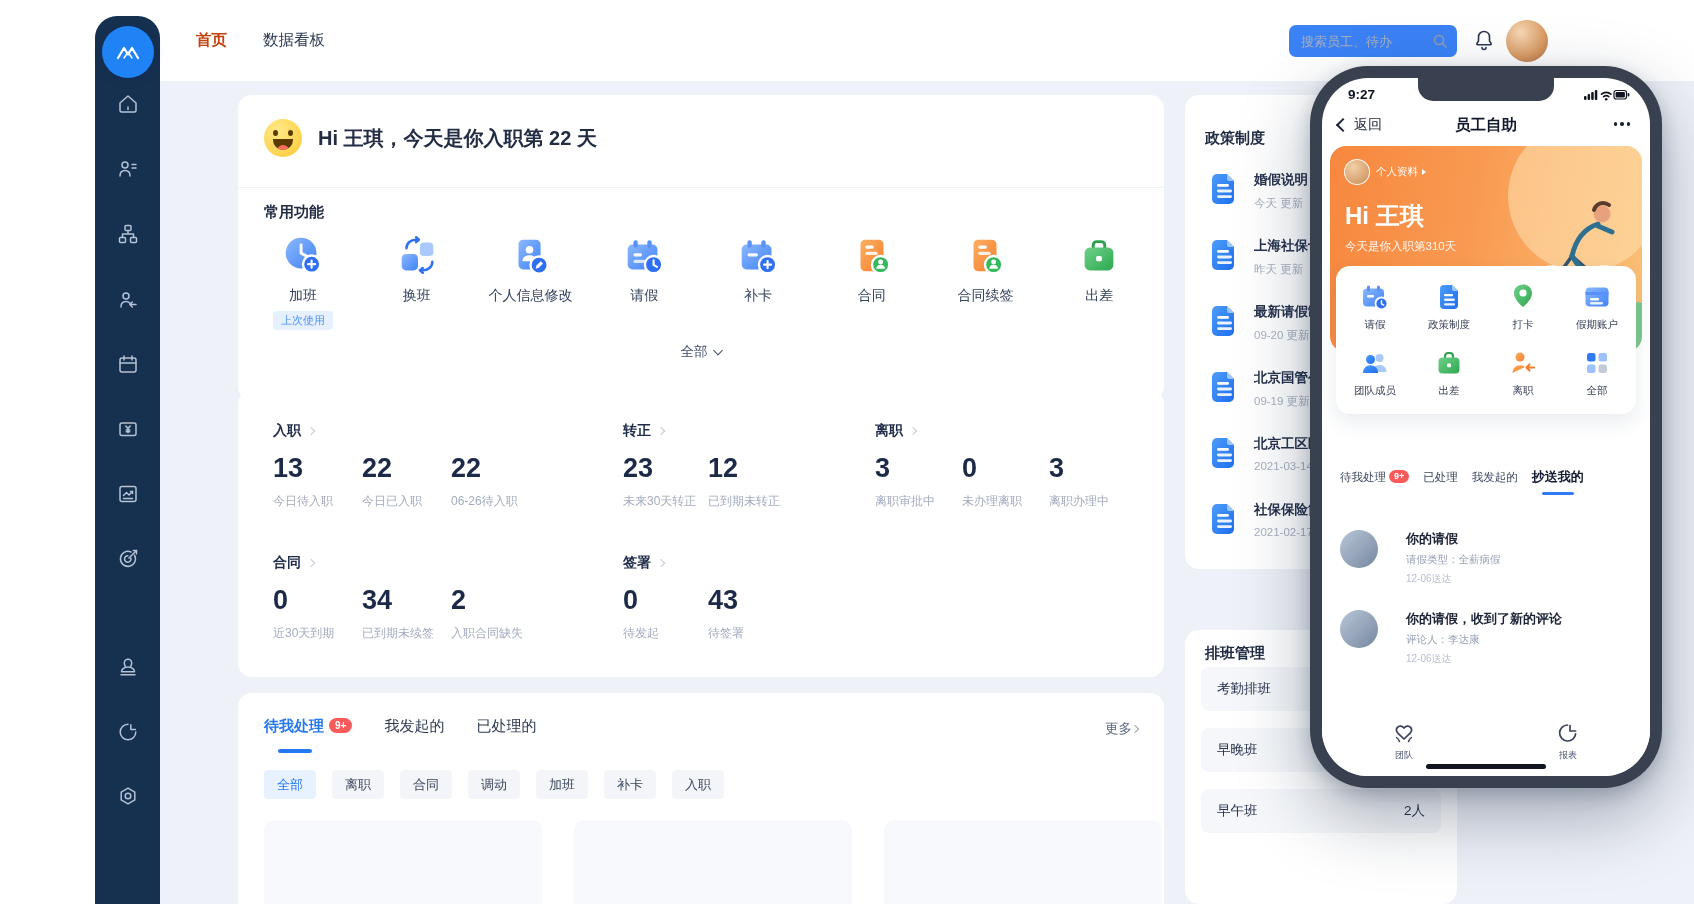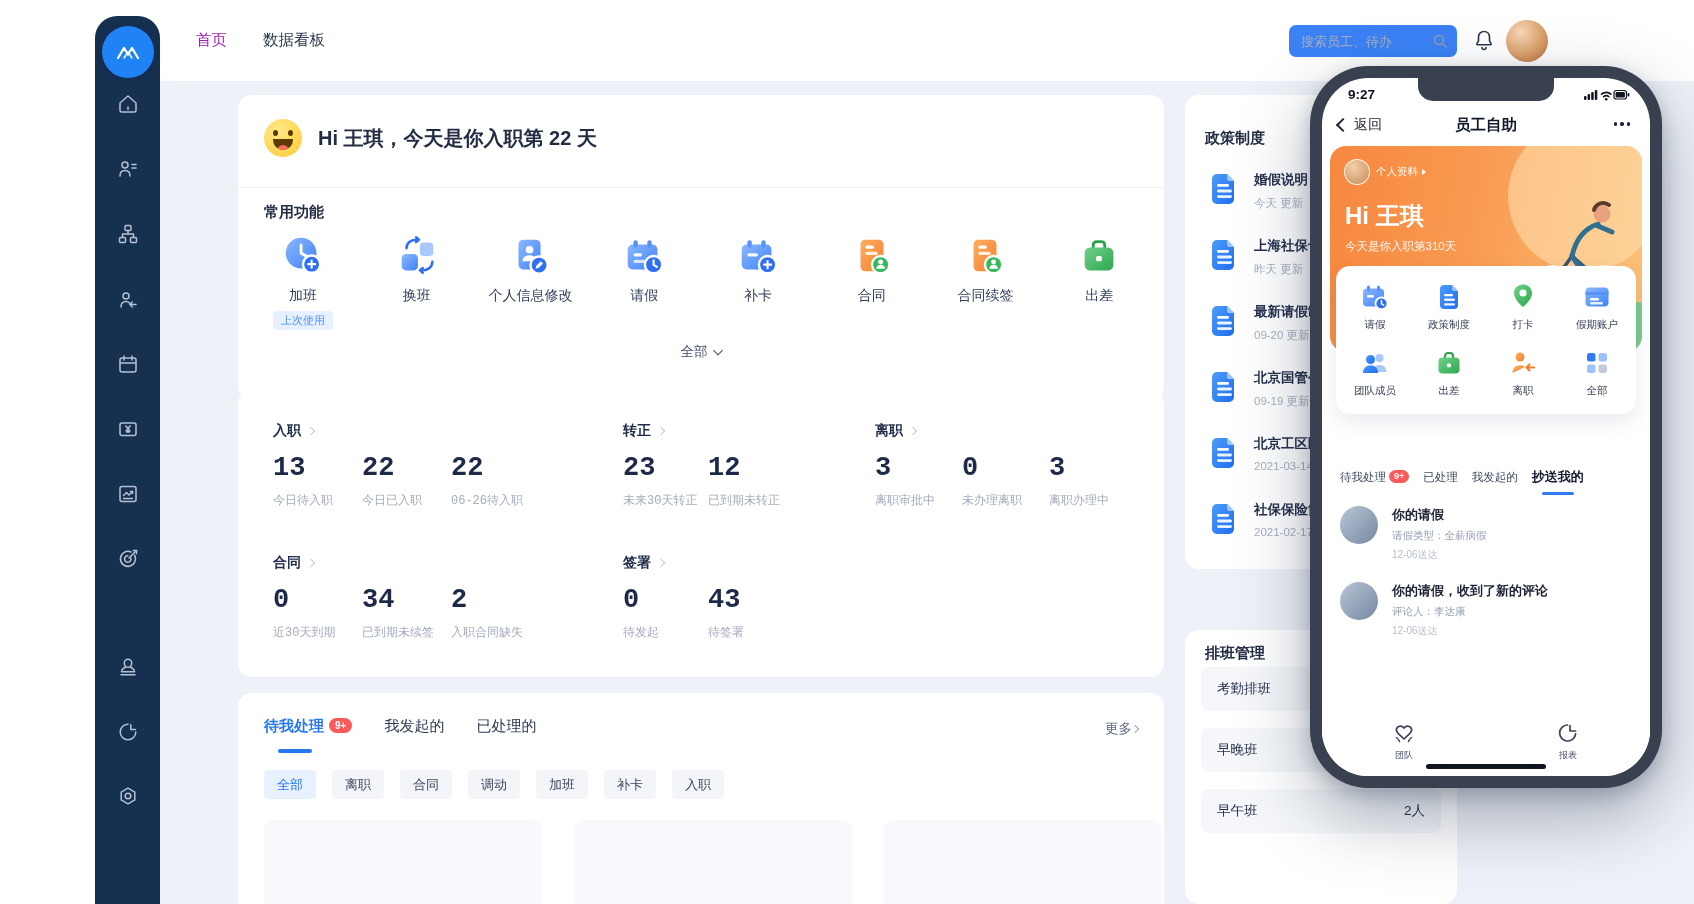--- a/index.html
+++ b/index.html
@@ -4,21 +4,21 @@
 <style>
   html,body{margin:0;padding:0;}
   body{width:1694px;height:904px;position:relative;overflow:hidden;background:#fff;
        font-family:"Liberation Sans","DejaVu Sans",sans-serif;color:#222d44;}
   
   .content-bg{position:absolute;left:160px;top:81px;right:0;bottom:0;background:#eef1f7;}
   
   .topbar{position:absolute;left:160px;top:0;width:1534px;height:81px;background:#fff;}
   .nav-tabs{position:absolute;left:36px;top:0;height:81px;display:flex;align-items:center;gap:36px;}
   .tab{font-size:15.5px;color:#2c3a52;cursor:pointer;}
-  .tab.active{color:#a21caf;font-weight:normal;}
+  .tab.active{color:#c2410c;font-weight:bold;}
   .search{position:absolute;left:1129px;top:25px;width:168px;height:32px;background:#3b82f6;border-radius:7px;}
   .search input{position:absolute;left:0;top:0;width:100%;height:100%;border:none;background:transparent;outline:none;
         padding:0 32px 0 12px;box-sizing:border-box;font-size:13px;color:#333;font-family:inherit;}
   .search input::placeholder{color:#a7b0bf;}
   .search svg{position:absolute;right:9px;top:8px;}
   .bell{position:absolute;left:1312px;top:28px;width:24px;height:24px;}
   .avatar-top{position:absolute;left:1346px;top:20px;width:42px;height:42px;border-radius:50%;
         background:radial-gradient(circle at 35% 30%,#f7d9b8,#d99a63 60%,#a8683e);}
   
   .sidebar{position:absolute;left:95px;top:16px;width:65px;height:888px;background:#16304f;border-radius:22px 22px 0 0;z-index:5;}
@@ -48,21 +48,21 @@
   .chev.r{transform:rotate(45deg);}
   .chev.d{transform:rotate(135deg);margin-top:-3px;}
   .chev.l{transform:rotate(-135deg);}
   
   .card-stats{left:238px;top:390px;width:926px;height:287px;}
   .sgroup{position:absolute;}
   .g1{left:35px;top:32px;} .g2{left:385px;top:32px;} .g3{left:637px;top:32px;}
   .g4{left:35px;top:164px;} .g5{left:385px;top:164px;}
   .sg-head{display:flex;align-items:center;gap:7px;font-size:14px;font-weight:bold;color:#1f2c49;cursor:pointer;}
   .sg-head .chev{color:#c3cad7;width:5px;height:5px;}
-  .metrics{display:flex;margin-top:13px;font-family:Liberation Mono, monospace;}
+  .metrics{display:flex;margin-top:13px;}
   .metric{width:89px;}
   .metric .mv{font-size:27px;font-weight:bold;color:#1c2947;}
   .metric .ml{margin-top:9px;font-size:12px;color:#a3abbd;white-space:nowrap;}
   
   .card-todo{left:238px;top:693px;width:926px;height:240px;}
   .todo-tabs{position:absolute;left:26px;top:24px;display:flex;gap:32px;align-items:center;}
   .ttab{font-size:15px;color:#2b3950;cursor:pointer;}
   .ttab.active{color:#2478f2;font-weight:bold;}
   .tbadge{display:inline-block;background:#fa5a5a;color:#fff;font-size:10px;font-weight:bold;
         padding:2px 6px;border-radius:9px;margin-left:5px;transform:translateY(-2px);}
@@ -119,21 +119,21 @@
         grid-template-rows:1fr 1fr;padding:8px 2px;box-sizing:border-box;z-index:2;}
   .gcell{display:flex;flex-direction:column;align-items:center;justify-content:center;gap:6px;cursor:pointer;}
   .gcell span{font-size:10.5px;color:#333c52;white-space:nowrap;}
   .p-tabs{position:absolute;left:18px;top:390px;display:flex;gap:14px;align-items:baseline;}
   .ptab{font-size:11.5px;color:#3a455d;cursor:pointer;position:relative;}
   .ptab .tbadge{font-size:9px;padding:1.5px 5px;margin-left:3px;}
   .ptab.active{font-size:13px;font-weight:bold;color:#131c30;}
   .ptab.active::after{content:"";position:absolute;left:50%;transform:translateX(-50%);bottom:-9px;width:32px;height:3px;
         background:#2f7bf5;border-radius:2px;}
   .p-msgs{position:absolute;left:18px;right:12px;top:428px;}
-  .pmsg{display:flex;gap:14px;margin-bottom:20px;cursor:pointer;}
+  .pmsg{display:flex;gap:28px;margin-bottom:20px;cursor:pointer;margin-top:24px;}
   .pm-ava{flex:0 0 38px;width:38px;height:38px;border-radius:50%;background:linear-gradient(135deg,#b9c6d8,#76879f);}
   .pm-ava.p3{background:linear-gradient(135deg,#f5d3c4,#c9a08c);}
   .pm-title{font-size:13px;font-weight:bold;color:#1c2335;line-height:1.4;}
   .pm-sub{font-size:10.5px;color:#96a0b4;margin-top:5px;}
   .pm-time{font-size:10px;color:#b6bece;margin-top:5px;}
   .p-tabbar{position:absolute;left:0;right:0;bottom:0;height:64px;background:#fff;display:flex;z-index:4;}
   .tb-item{flex:1;display:flex;flex-direction:column;align-items:center;padding-top:9px;gap:4px;cursor:pointer;}
   .tb-item span{font-size:9px;color:#4a5570;}
   .tb-item.active span{color:#2f7bf5;font-weight:bold;}
   .p-home{position:absolute;left:50%;transform:translateX(-50%);bottom:7px;width:120px;height:5px;background:#10151f;border-radius:3px;z-index:5;}

